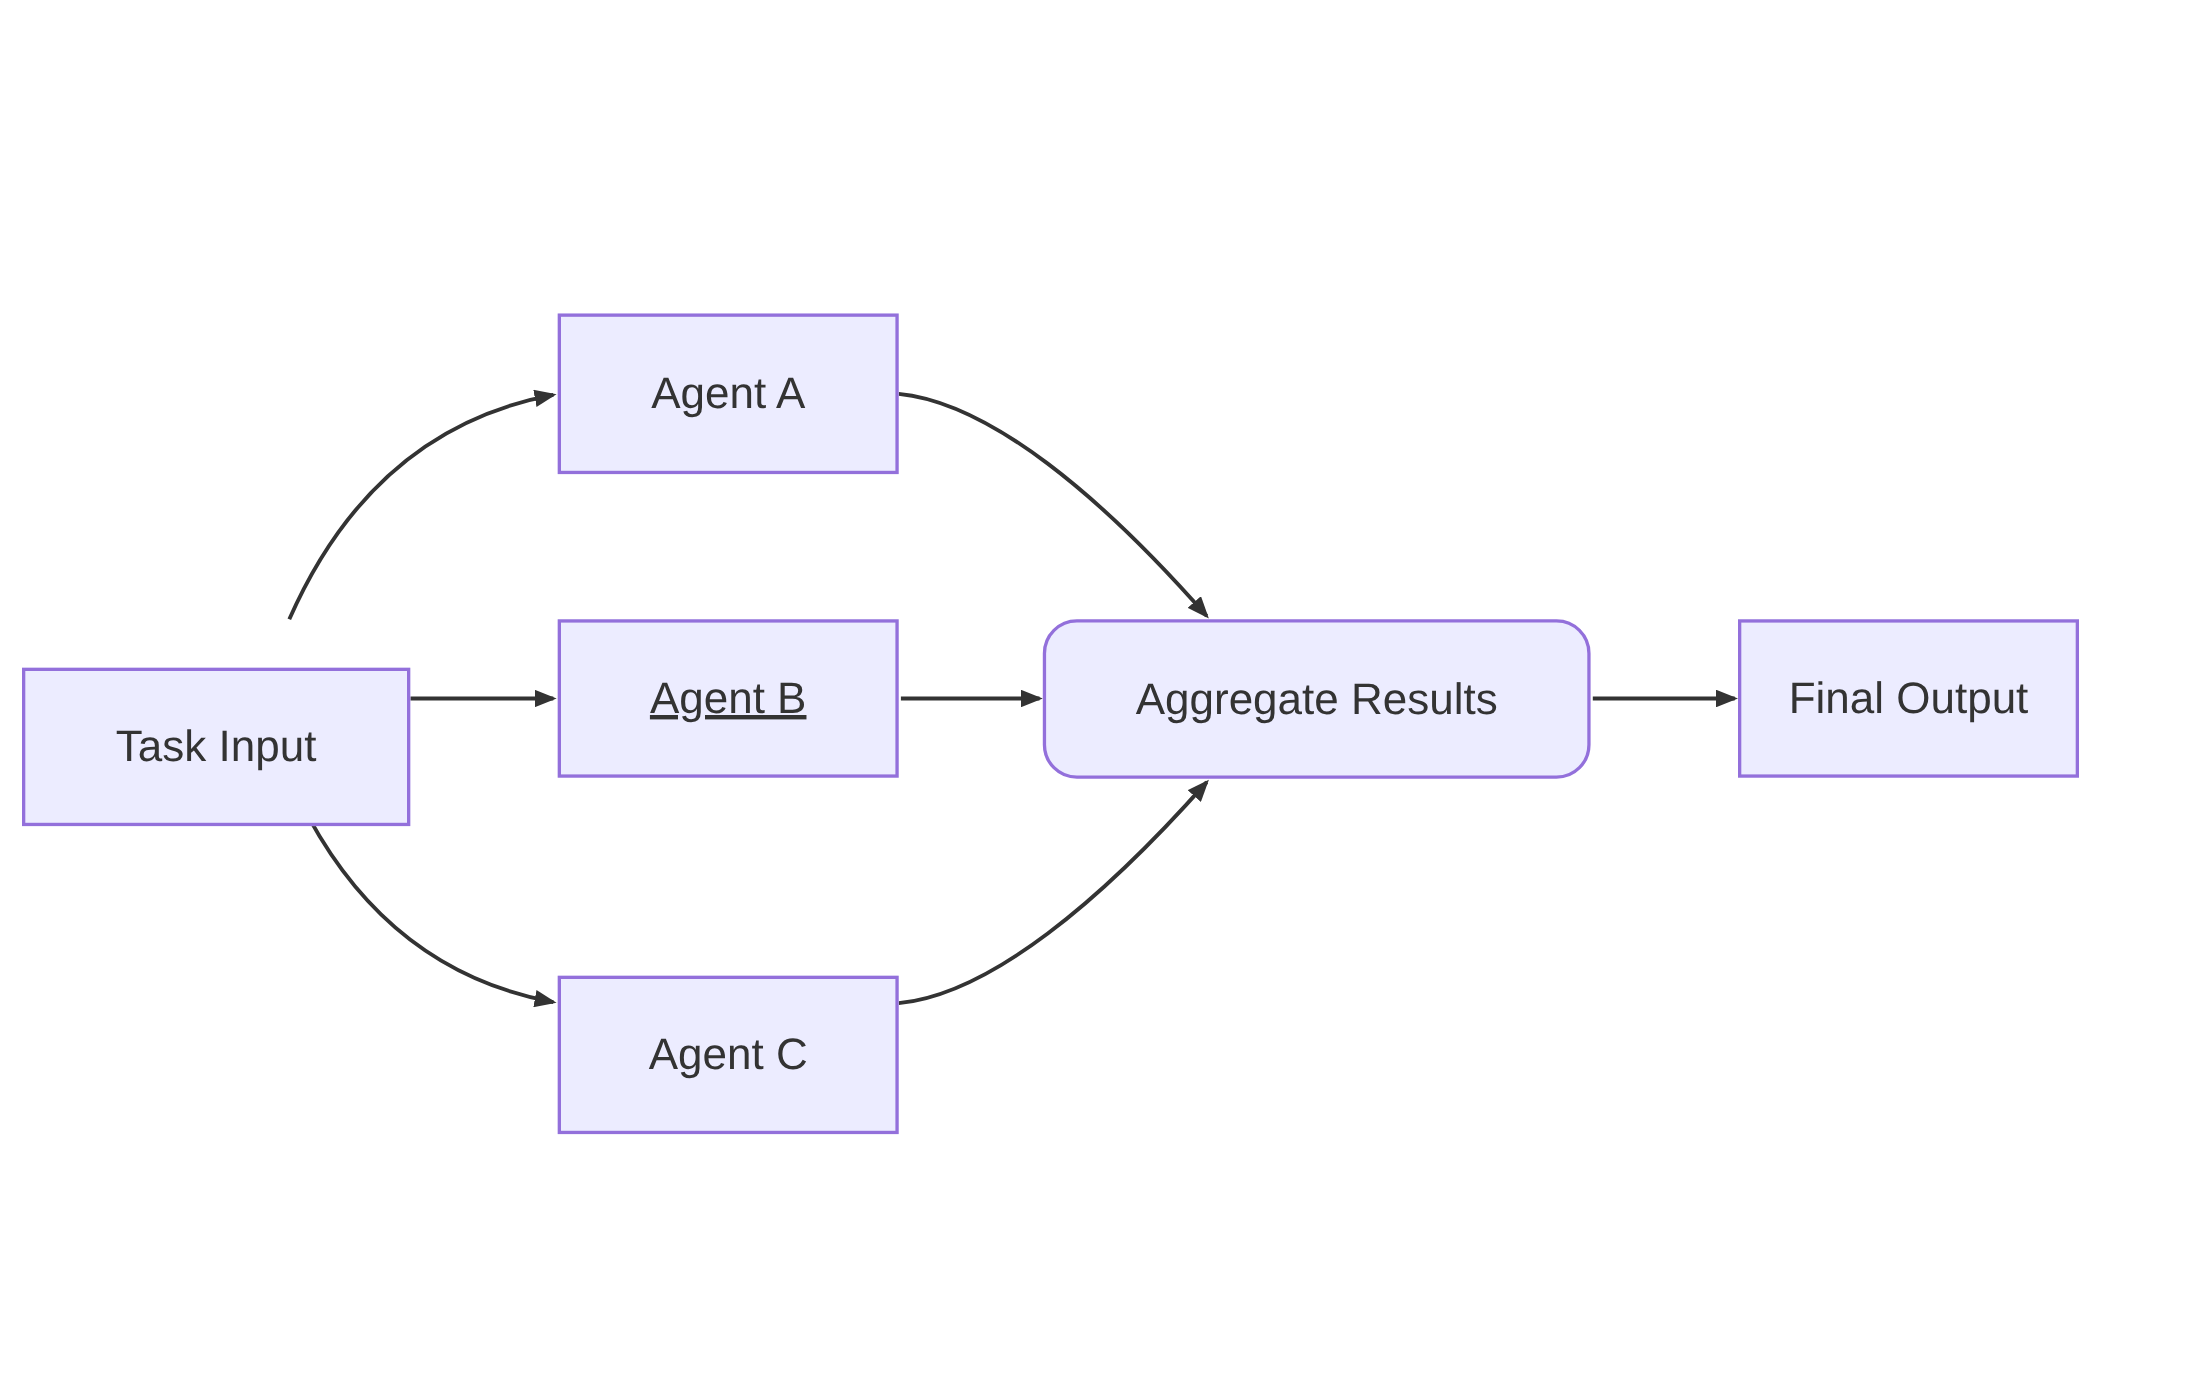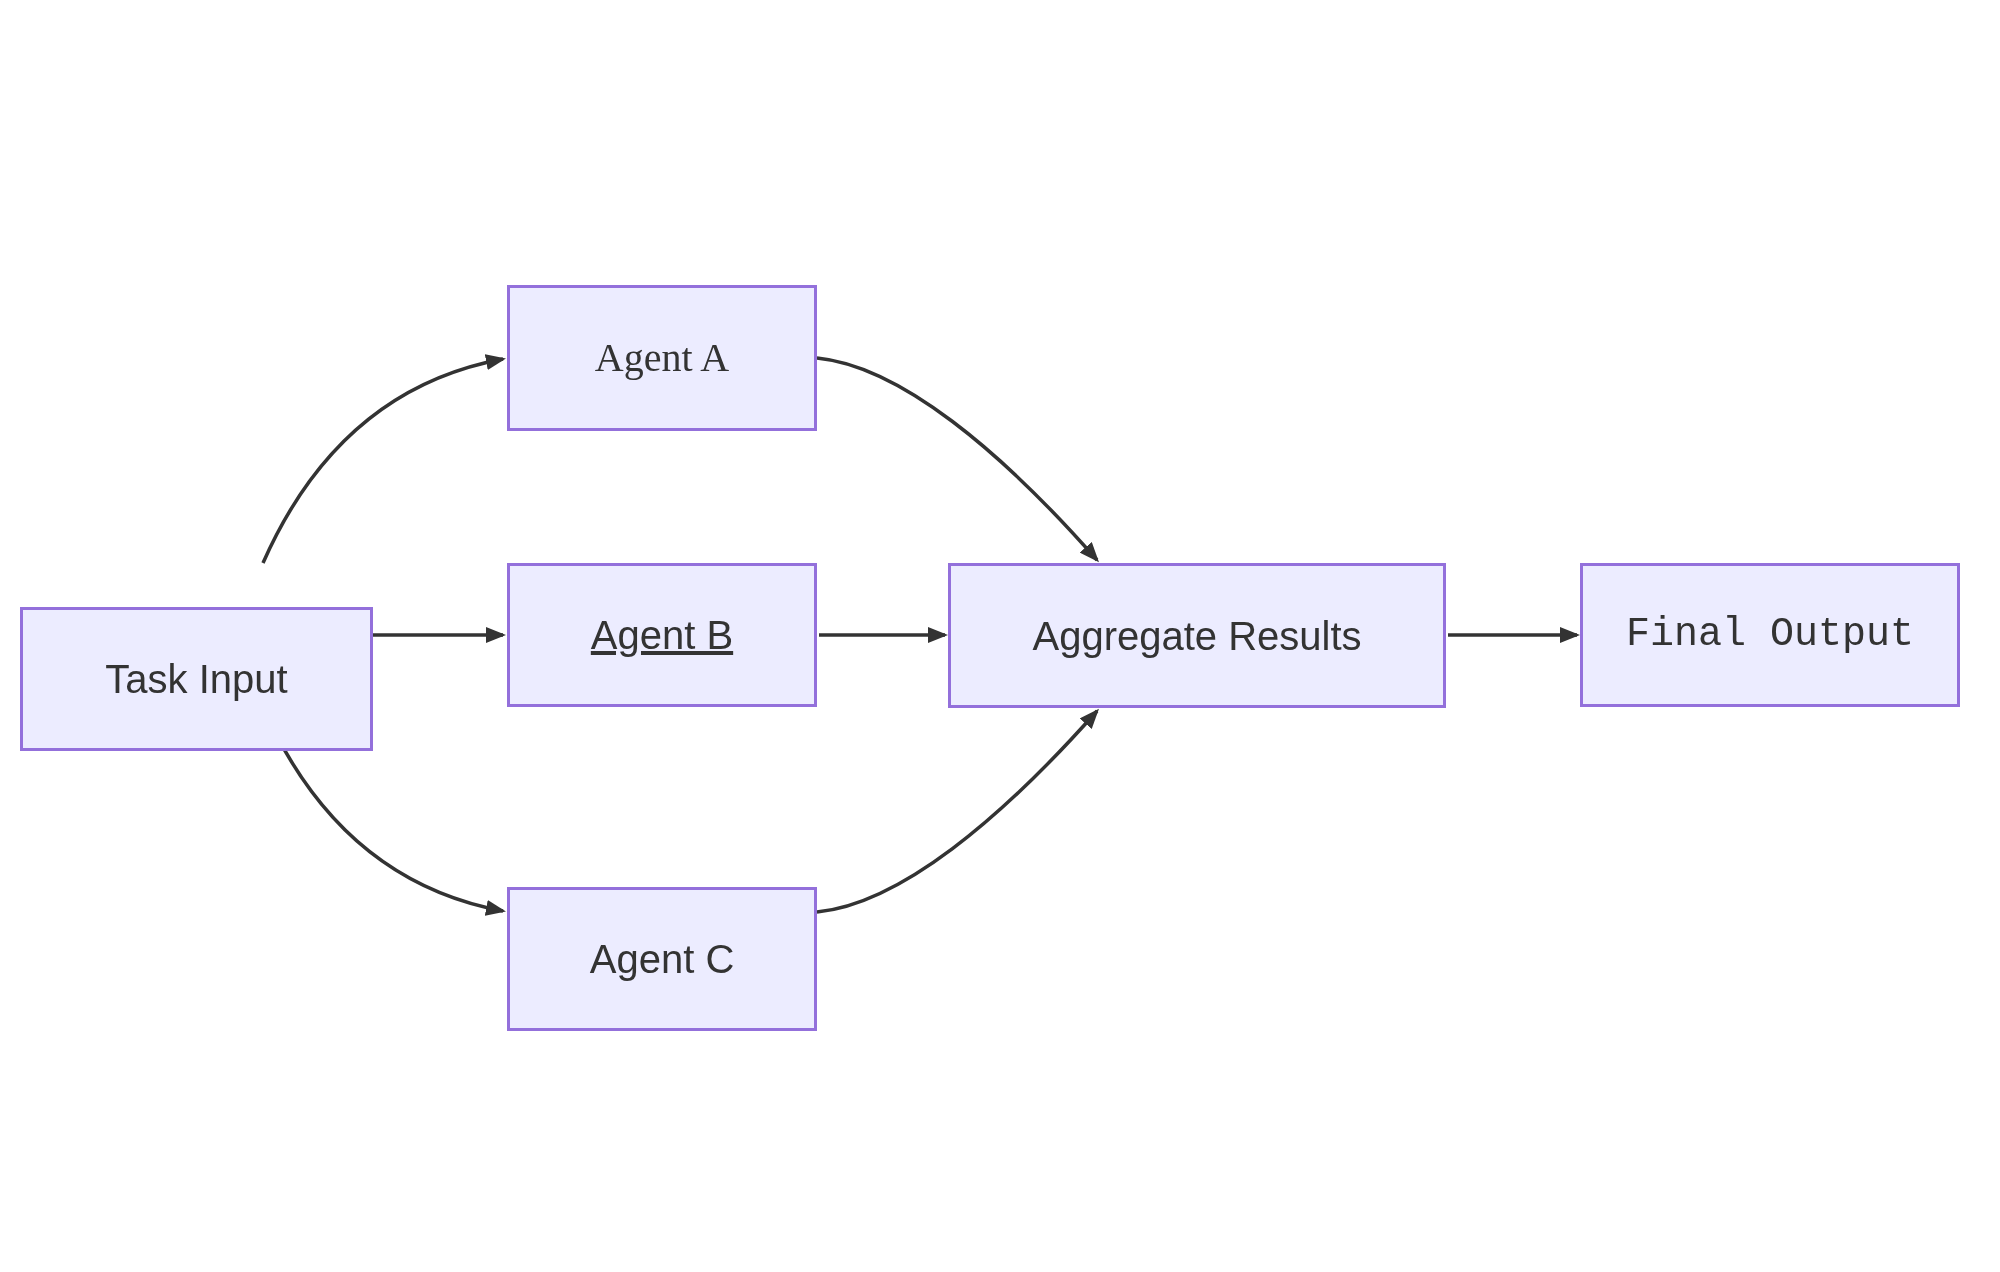--- a/index.html
+++ b/index.html
@@ -62,29 +62,29 @@
         <path class="edge" d="M817,358 C900,366 1002,452 1097,560" marker-end="url(#arrowhead)"></path>
         <path class="edge" d="M819,635 L945,635" marker-end="url(#arrowhead)"></path>
         <path class="edge" d="M817,912 C900,904 1002,818 1097,711" marker-end="url(#arrowhead)"></path>
         <path class="edge" d="M1448,635 L1577,635" marker-end="url(#arrowhead)"></path>
       </g>
   </svg>
   <div id="node-layer">
       <div class="node" style="left: 20px; top: 563px; width: 353px; height: 144px; margin-top: 44px;">
         <span>Task Input</span>
       </div>
-      <div class="node" style="left: 507px; top: 285px; width: 310px; height: 146px; font-family: Liberation Serif, serif;">
+      <div class="node" style="left: 507px; top: 285px; width: 310px; height: 146px;">
         <span>Agent A</span>
       </div>
       <div class="node" style="left: 507px; top: 563px; width: 310px; height: 144px; text-decoration: underline;">
         <span>Agent B</span>
       </div>
       <div class="node" style="left: 507px; top: 841px; width: 310px; height: 144px; margin-top: 46px;">
         <span>Agent C</span>
       </div>
-      <div class="node" style="left: 948px; top: 563px; width: 498px; height: 145px;">
+      <div class="node" style="left: 948px; top: 563px; width: 498px; height: 145px; border-radius: 31px;">
         <span>Aggregate Results</span>
       </div>
-      <div class="node" style="left: 1580px; top: 563px; width: 380px; height: 144px; font-family: Liberation Mono, monospace;">
+      <div class="node" style="left: 1580px; top: 563px; width: 310px; height: 144px;">
         <span>Final Output</span>
       </div>
     </div>
 </div>
 
 </body></html>

